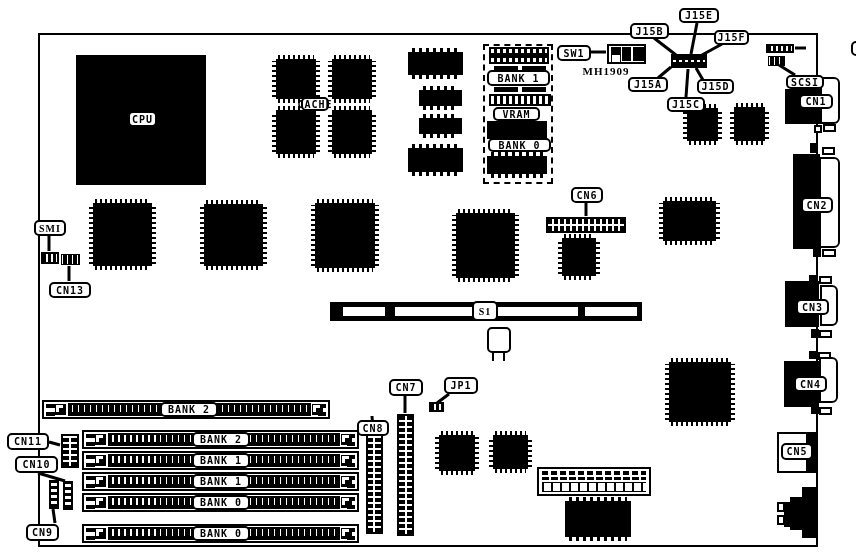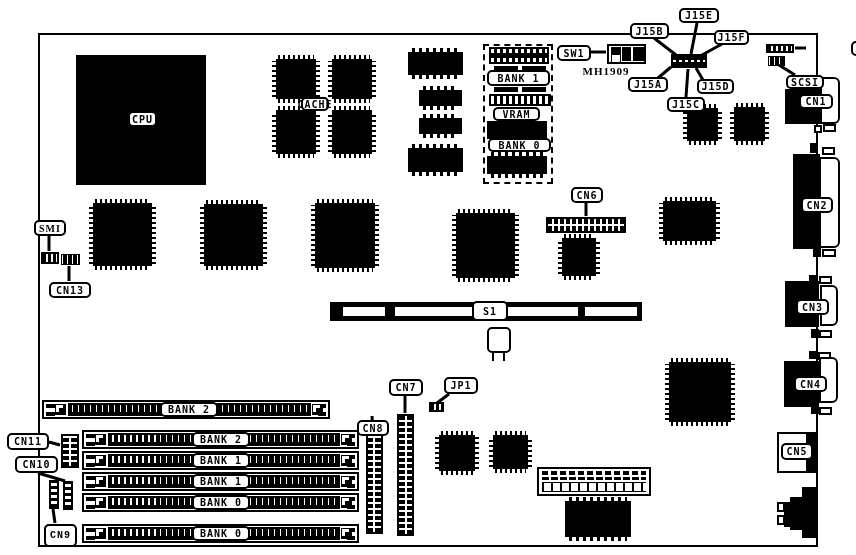--- a/index.html
+++ b/index.html
@@ -186,21 +186,21 @@
   <div class="qfp" style="left:659px;top:197px;width:61px;height:48px;"></div>
 
   <div class="lbl" style="left:571px;top:187px;width:32px;height:16px;">CN6</div>
   <div class="hdrh" style="left:546px;top:217px;width:80px;height:16px;"></div>
 
   <div class="blk" style="left:330px;top:302px;width:312px;height:19px;"></div>
   <div class="abs" style="left:343px;top:307px;width:42px;height:9px;background:#fff;"></div>
   <div class="abs" style="left:395px;top:307px;width:78px;height:9px;background:#fff;"></div>
   <div class="abs" style="left:498px;top:307px;width:80px;height:9px;background:#fff;"></div>
   <div class="abs" style="left:585px;top:307px;width:52px;height:9px;background:#fff;"></div>
-  <div class="lbl" style="left:472px;top:301px;width:36px;height:20px;">S1</div>
+  <div class="lbl" style="left:472px;top:301px;width:26px;height:20px;font-family:Liberation Serif, serif;">S1</div>
 
   <div class="xtal" style="left:487px;top:327px;width:24px;height:26px;"></div>
   <div class="blk" style="left:492px;top:353px;width:2px;height:8px;"></div>
   <div class="blk" style="left:503px;top:353px;width:2px;height:8px;"></div>
 
   <div class="qfp" style="left:665px;top:358px;width:70px;height:68px;"></div>
 
   <div class="slot" style="left:42px;top:400px;width:288px;height:19px;">
     <div class="bar"></div>
     <div class="capl"></div>
@@ -241,21 +241,21 @@
     <div class="capl"></div>
     <div class="capr"></div>
   </div>
   <div class="lbl" style="left:192px;top:526px;width:58px;height:15px;">BANK 0</div>
 
   <div class="lbl" style="left:7px;top:433px;width:42px;height:17px;">CN11</div>
   <div class="hdrv" style="left:61px;top:434px;width:18px;height:34px;"></div>
   <div class="lbl" style="left:15px;top:456px;width:43px;height:17px;">CN10</div>
   <div class="colv" style="left:49px;top:480px;width:10px;height:29px;"></div>
   <div class="colv" style="left:63px;top:481px;width:10px;height:29px;"></div>
-  <div class="lbl" style="left:44px;top:524px;width:33px;height:23px;font-family:Liberation Mono, monospace;">CN9</div>
+  <div class="lbl" style="left:26px;top:524px;width:33px;height:17px;">CN9</div>
 
   <div class="lbl" style="left:357px;top:400px;width:32px;height:16px;margin-top:20px;">CN8</div>
   <div class="hdrv" style="left:366px;top:431px;width:17px;height:103px;"></div>
   <div class="lbl" style="left:389px;top:379px;width:34px;height:17px;">CN7</div>
   <div class="hdrv" style="left:397px;top:414px;width:17px;height:122px;"></div>
   <div class="lbl" style="left:444px;top:377px;width:34px;height:17px;">JP1</div>
   <div class="pins3" style="left:429px;top:402px;width:15px;height:10px;"></div>
 
   <div class="qfp" style="left:435px;top:431px;width:44px;height:44px;"></div>
   <div class="qfp" style="left:489px;top:431px;width:43px;height:42px;"></div>

